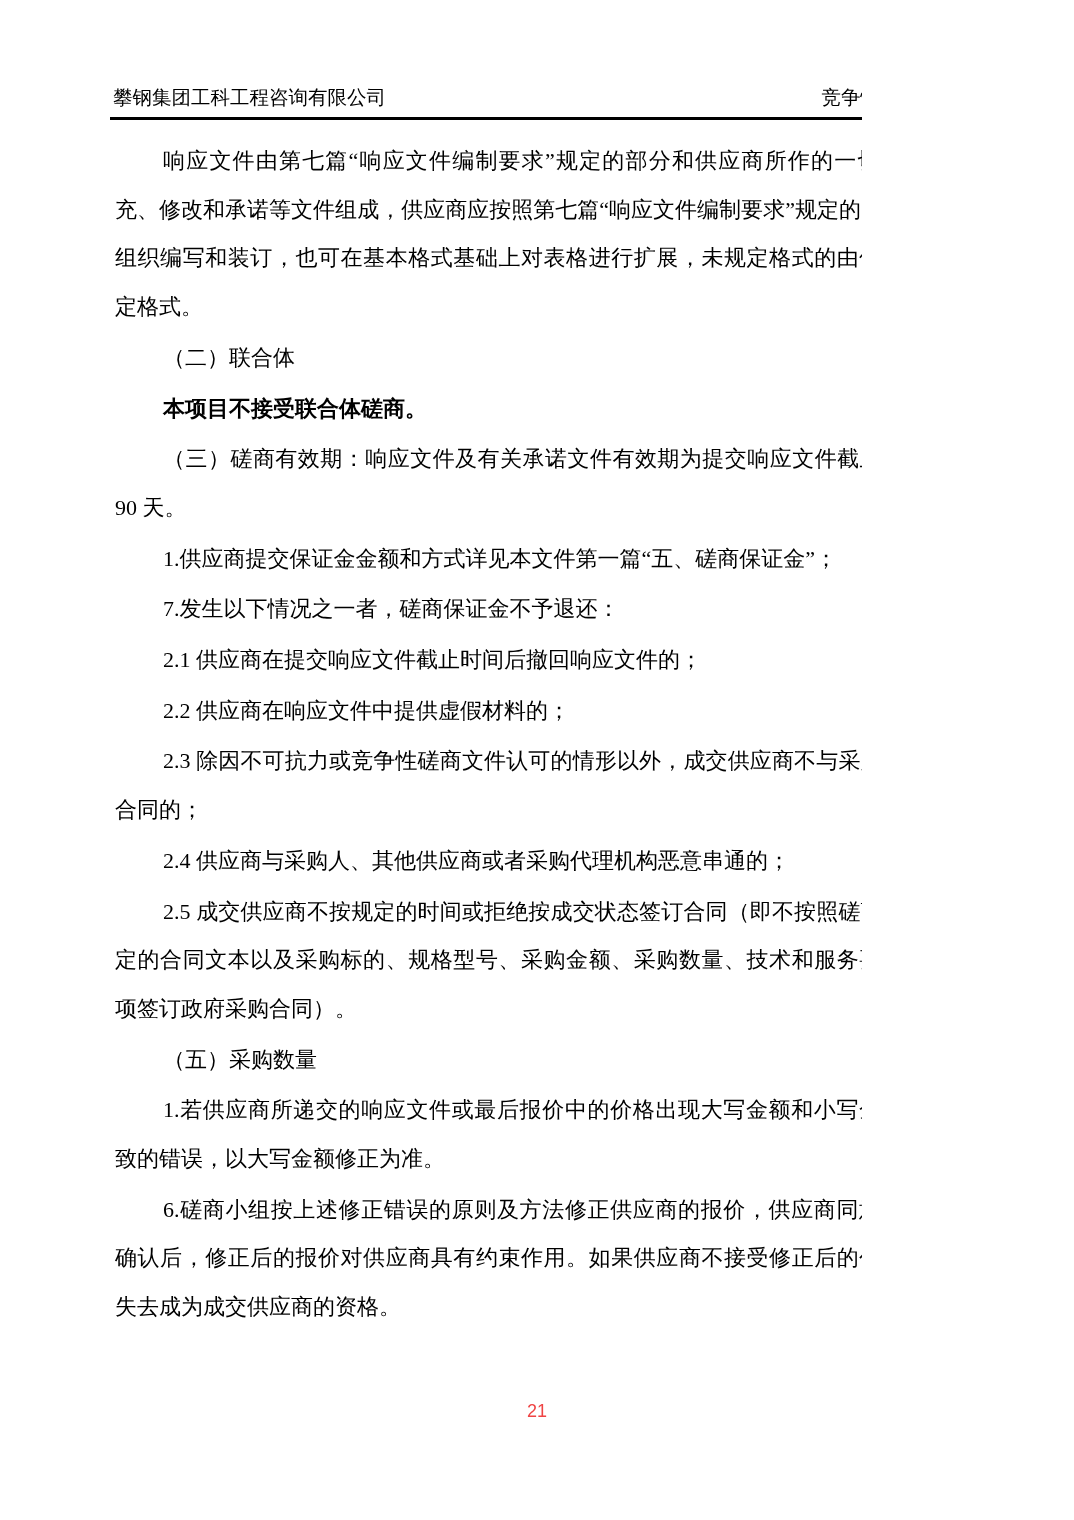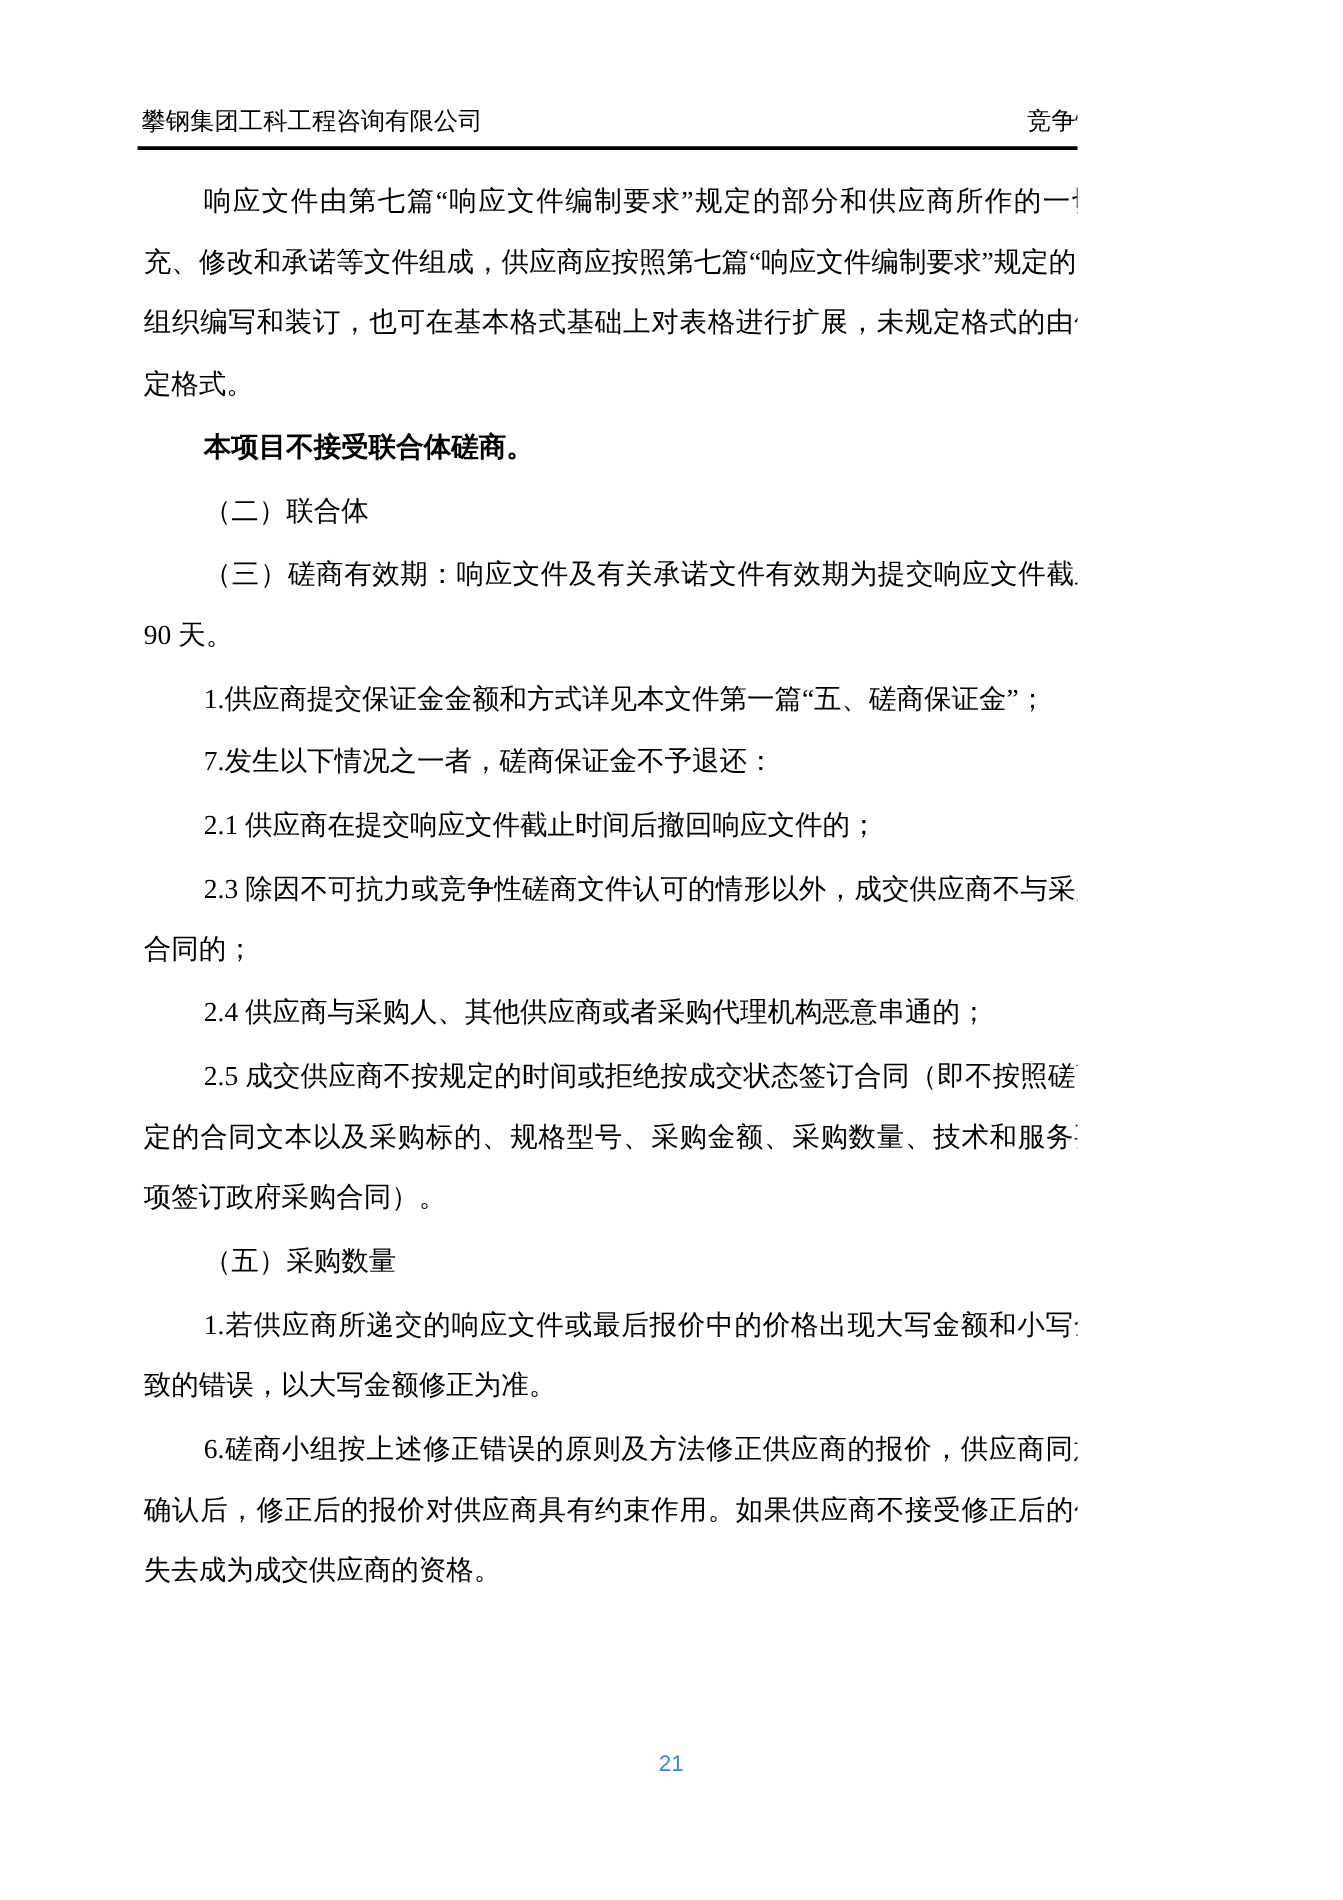--- a/index.html
+++ b/index.html
@@ -56,44 +56,45 @@
     font-weight: bold;
   }
   .doc-footer {
     position: absolute;
     top: 1398px;
     left: 0;
     width: 1074px;
     text-align: center;
     font-size: 18px;
     line-height: 26px;
-    color: #3b82f6;
+    color: #ef4444;
     font-family: "Liberation Sans", "DejaVu Sans", sans-serif;
   }
 </style>
 </head>
 <body>
 
 <div class="page">
 
   <div class="doc-header">
     <span>攀钢集团工科工程咨询有限公司</span>
     <span>竞争性磋商文件</span>
   </div>
 
   <div class="doc-header-rule"></div>
 
   <div class="doc-body">
     <p class="para">响应文件由第七篇“响应文件编制要求”规定的部分和供应商所作的一切有效补充、修改和承诺等文件组成，供应商应按照第七篇“响应文件编制要求”规定的目录顺序组织编写和装订，也可在基本格式基础上对表格进行扩展，未规定格式的由供应商自定格式。</p>
+    <p class="para">（二）联合体</p>
     <p class="para bold">本项目不接受联合体磋商。</p>
-    <p class="para">（二）联合体</p>
     <p class="para">（三）磋商有效期：响应文件及有关承诺文件有效期为提交响应文件截止时间起 90 天。</p>
     <p class="para">1.供应商提交保证金金额和方式详见本文件第一篇“五、磋商保证金”；</p>
     <p class="para">7.发生以下情况之一者，磋商保证金不予退还：</p>
     <p class="para">2.1 供应商在提交响应文件截止时间后撤回响应文件的；</p>
+    <p class="para">2.2 供应商在响应文件中提供虚假材料的；</p>
     <p class="para">2.3 除因不可抗力或竞争性磋商文件认可的情形以外，成交供应商不与采购人签订合同的；</p>
     <p class="para">2.4 供应商与采购人、其他供应商或者采购代理机构恶意串通的；</p>
     <p class="para">2.5 成交供应商不按规定的时间或拒绝按成交状态签订合同（即不按照磋商文件确定的合同文本以及采购标的、规格型号、采购金额、采购数量、技术和服务要求等事项签订政府采购合同）。</p>
     <p class="para">（五）采购数量</p>
     <p class="para">1.若供应商所递交的响应文件或最后报价中的价格出现大写金额和小写金额不一致的错误，以大写金额修正为准。</p>
     <p class="para">6.磋商小组按上述修正错误的原则及方法修正供应商的报价，供应商同意并签字确认后，修正后的报价对供应商具有约束作用。如果供应商不接受修正后的价格，将失去成为成交供应商的资格。</p>
   </div>
 
   <div class="doc-footer">
     <span>21</span>

